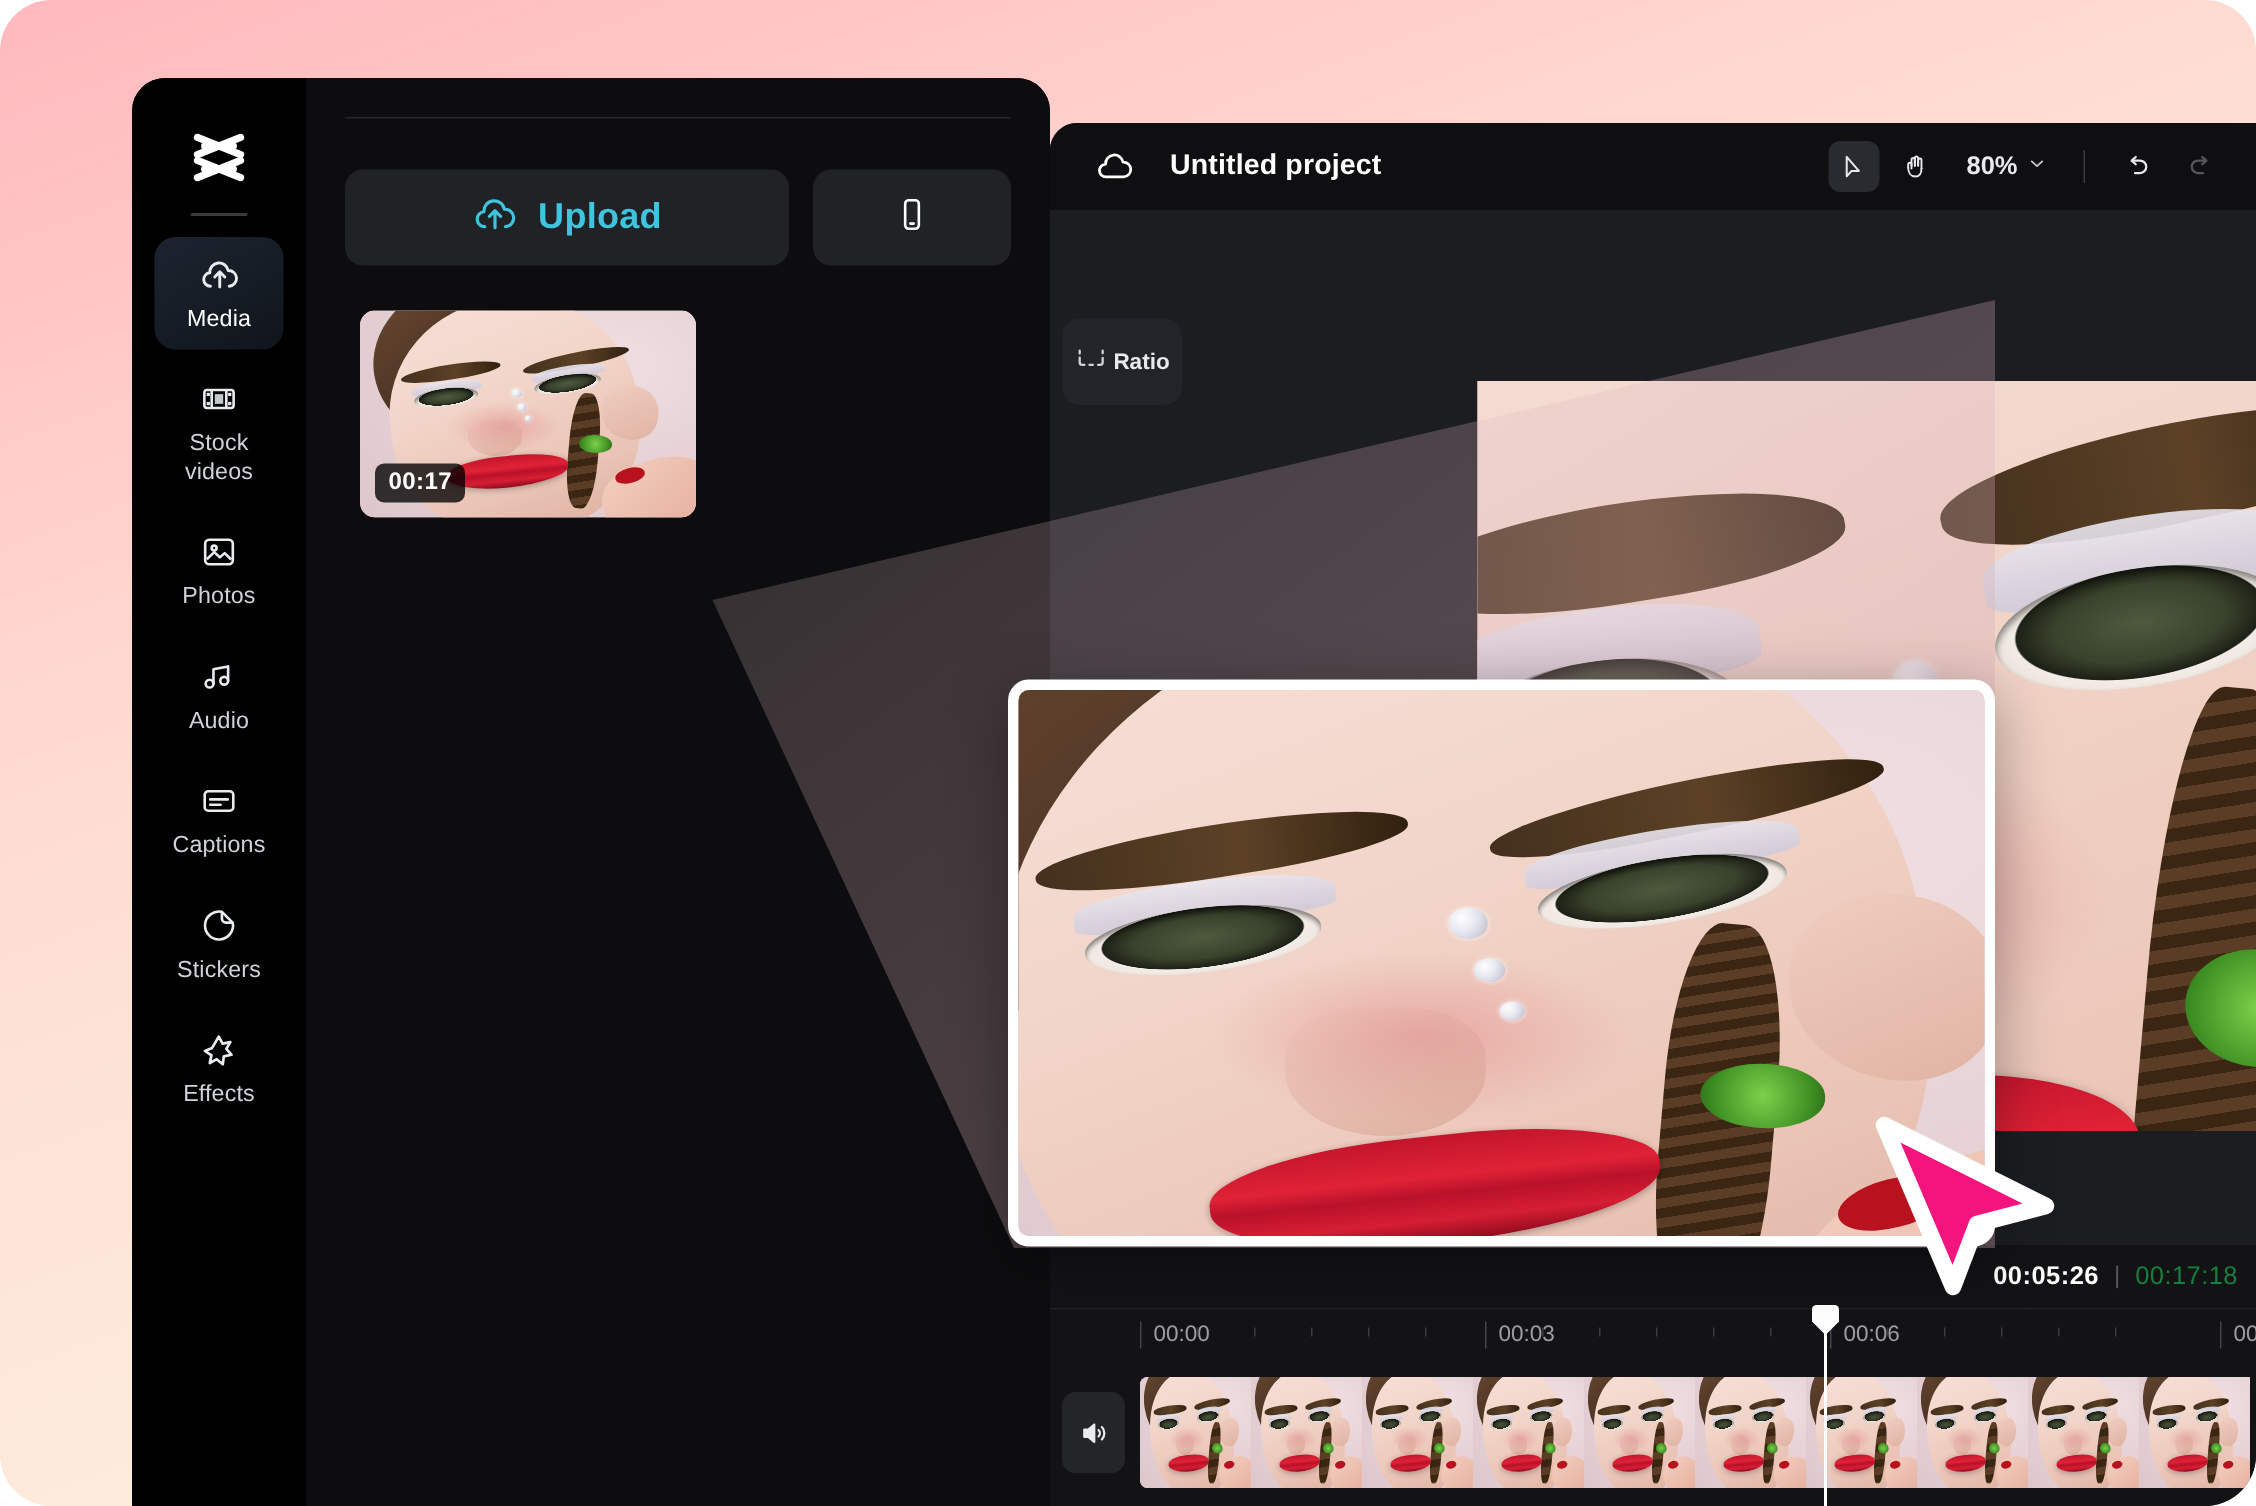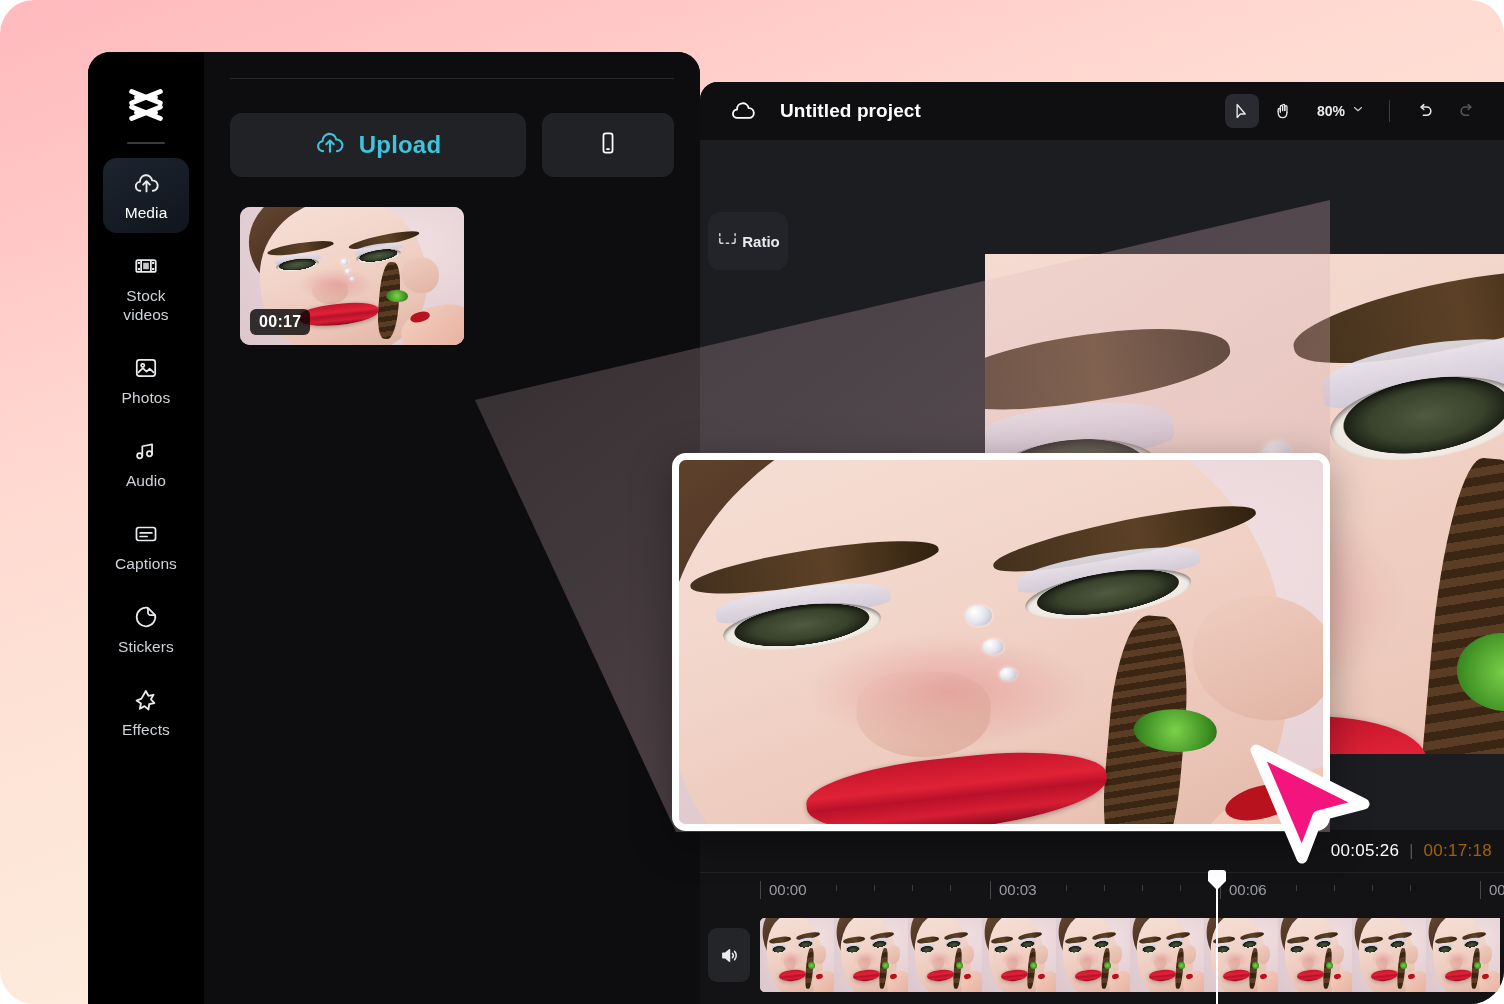--- a/index.html
+++ b/index.html
@@ -215,21 +215,21 @@
     display: flex; align-items: center; justify-content: center;
     color: #e6e8ea;
     cursor: pointer;
   }
   .tool-btn.selected { background: #2a2b30; }
   #zoom-control {
     display: flex; align-items: center; gap: 6px;
     margin-left: 8px; margin-right: 6px;
     cursor: pointer;
   }
-  #zoom-level { font-size: 14px; font-weight: 700; color: #e8eaec; }
+  #zoom-level { font-size: 17px; font-weight: 700; color: #e8eaec; }
   .vdivider { width: 1px; height: 22px; background: #3a3b40; margin: 0 10px; }
 
   
   #canvas-area {
     position: relative;
     height: 690px;
     background: #1c1d21;
     overflow: hidden;
   }
   #ratio-button {
@@ -261,23 +261,23 @@
     height: 174px;
   }
   #timecode-row {
     height: 42px;
     display: flex;
     align-items: center;
     justify-content: flex-end;
     padding-right: 12px;
     gap: 10px;
   }
-  #tc-current { font-size: 17px; font-weight: 400; color: #ffffff; letter-spacing:.3px;padding-left:19px; }
+  #tc-current { font-size: 17px; font-weight: 700; color: #ffffff; letter-spacing:.3px;padding-left:19px; }
   #tc-sep { color: #55575d; font-size: 16px; }
-  #tc-total { font-size: 17px; font-weight: 400; color: #a16207; letter-spacing:.3px; }
+  #tc-total { font-size: 17px; font-weight: 400; color: #15803d; letter-spacing:.3px; }
 
   #ruler {
     position: relative;
     height: 34px;
     background: #131316;
     border-top: 1px solid #222327;
   }
   .ruler-label {
     position: absolute;
     top: 8px;

